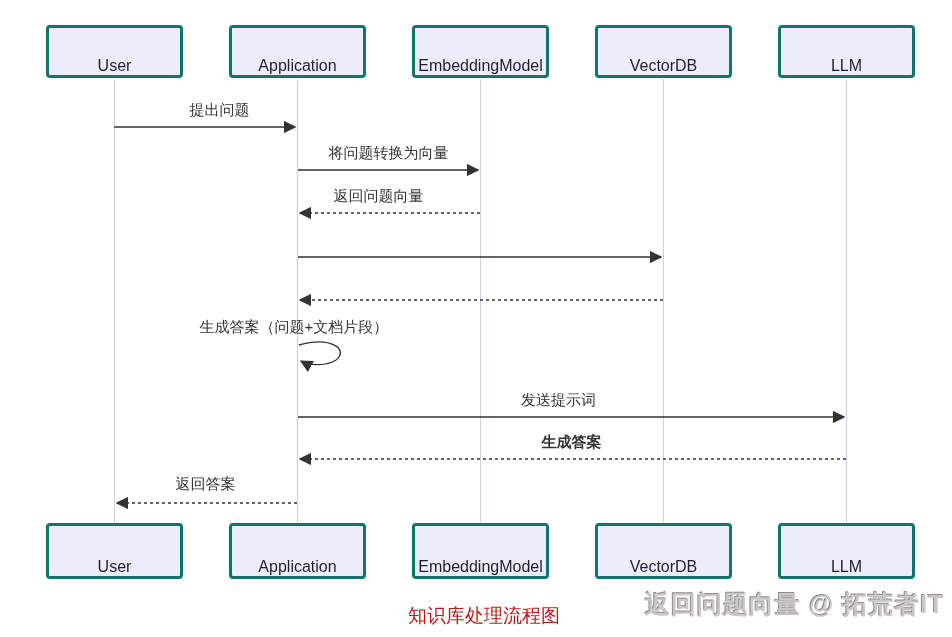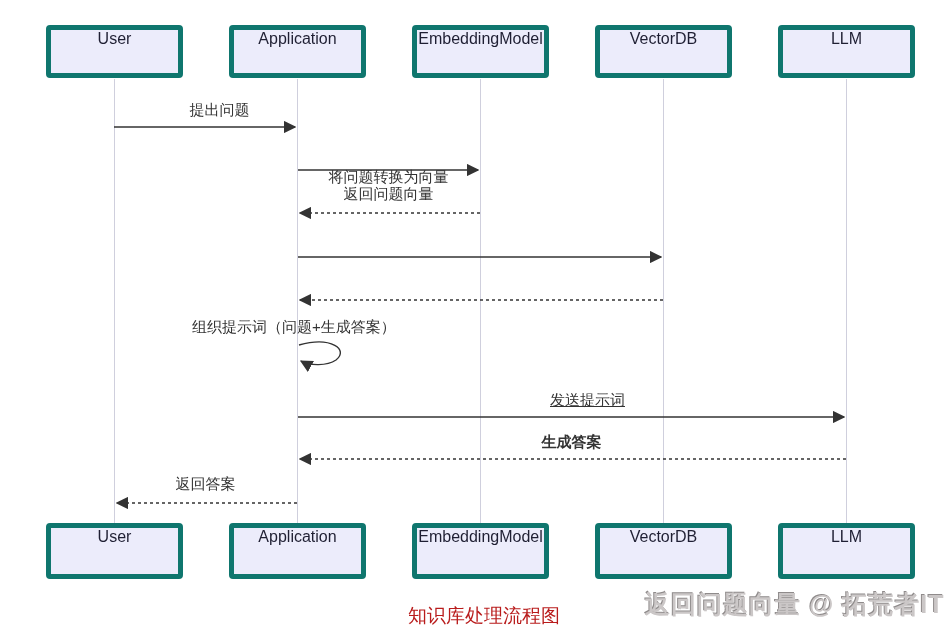--- a/index.html
+++ b/index.html
@@ -31,24 +31,24 @@
     fill: none;
   }
   .msg-line.dashed {
     stroke-dasharray: 3 3;
   }
   .actor {
     position: absolute;
     width: 137px;
     height: 53px;
     background: #ececfb;
-    border: 5px solid #0f766e;
+    border: 3px solid #0f766e;
     border-radius: 4px;
     display: flex;
-    align-items: flex-start;
+    align-items: flex-end;
     justify-content: center;
     font-size: 16px;
     color: #1f1f33;
     box-sizing: border-box;
   }
   .actor.bottom { height: 56px; }
   .msg-label {
     position: absolute;
     font-size: 15px;
     color: #333333;
@@ -133,23 +133,23 @@
       <span>EmbeddingModel</span>
     </div>
   <div class="actor bottom" style="left:595px; top:523px;">
       <span>VectorDB</span>
     </div>
   <div class="actor bottom" style="left:778px; top:523px;">
       <span>LLM</span>
     </div>
 
   <div class="msg-label" style="left:114px; top:101px; width:183px;padding-left:14px;">提出问题</div>
-  <div class="msg-label" style="left:297px; top:144px; width:183px;margin-top:24px;">将问题转换为向量</div>
-  <div class="msg-label" style="left:297px; top:187px; width:183px;font-family:Liberation Mono, monospace;">返回问题向量</div>
-  <div class="msg-label" style="left:174px; top:318px; width:240px;">组织提示词（问题+生成答案）</div>
-  <div class="msg-label" style="left:313px; top:391px; width:549px;text-decoration:underline;">发送提示词</div>
+  <div class="msg-label" style="left:297px; top:144px; width:183px;">将问题转换为向量</div>
+  <div class="msg-label" style="left:287px; top:187px; width:183px;">返回问题向量</div>
+  <div class="msg-label" style="left:174px; top:318px; width:240px;">生成答案（问题+文档片段）</div>
+  <div class="msg-label" style="left:284px; top:391px; width:549px;">发送提示词</div>
   <div class="msg-label" style="left:297px; top:433px; width:549px;font-weight:bold;">生成答案</div>
   <div class="msg-label" style="left:114px; top:477px; width:183px;font-family:Liberation Mono, monospace;">返回答案</div>
 
   <div class="caption">知识库处理流程图</div>
   <div class="watermark">返回问题向量 @ 拓荒者IT</div>
 
 </div>
 
 </body></html>

